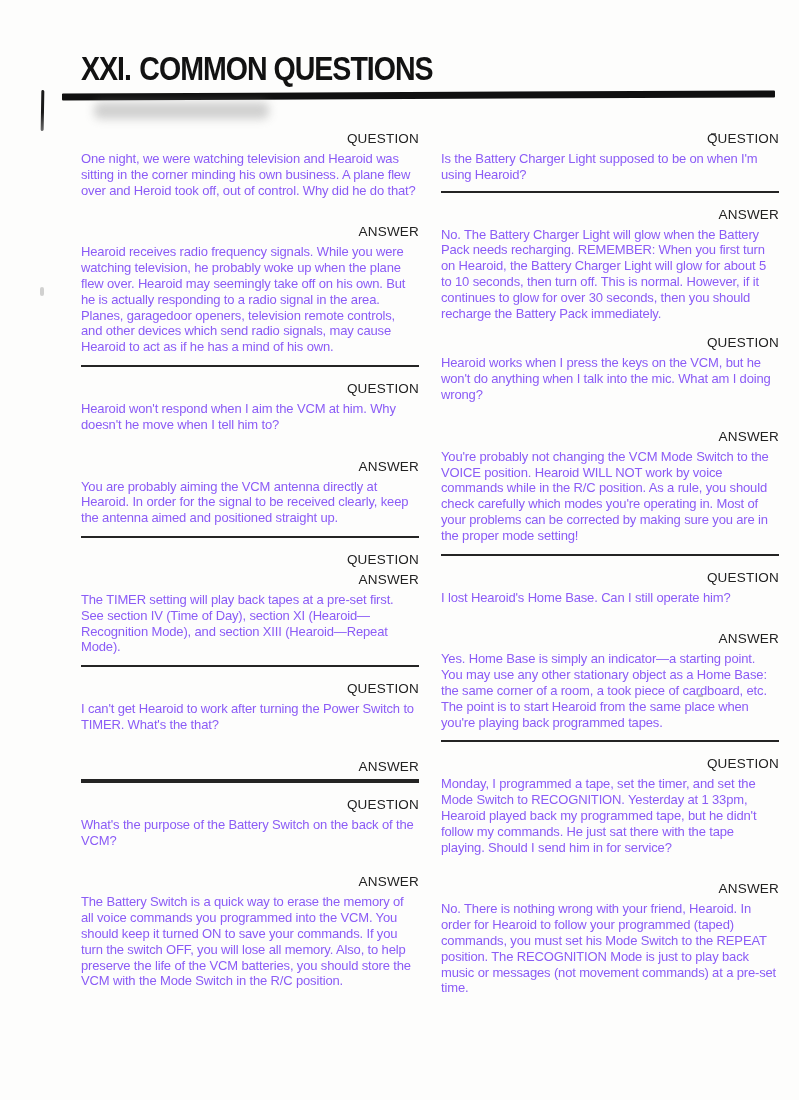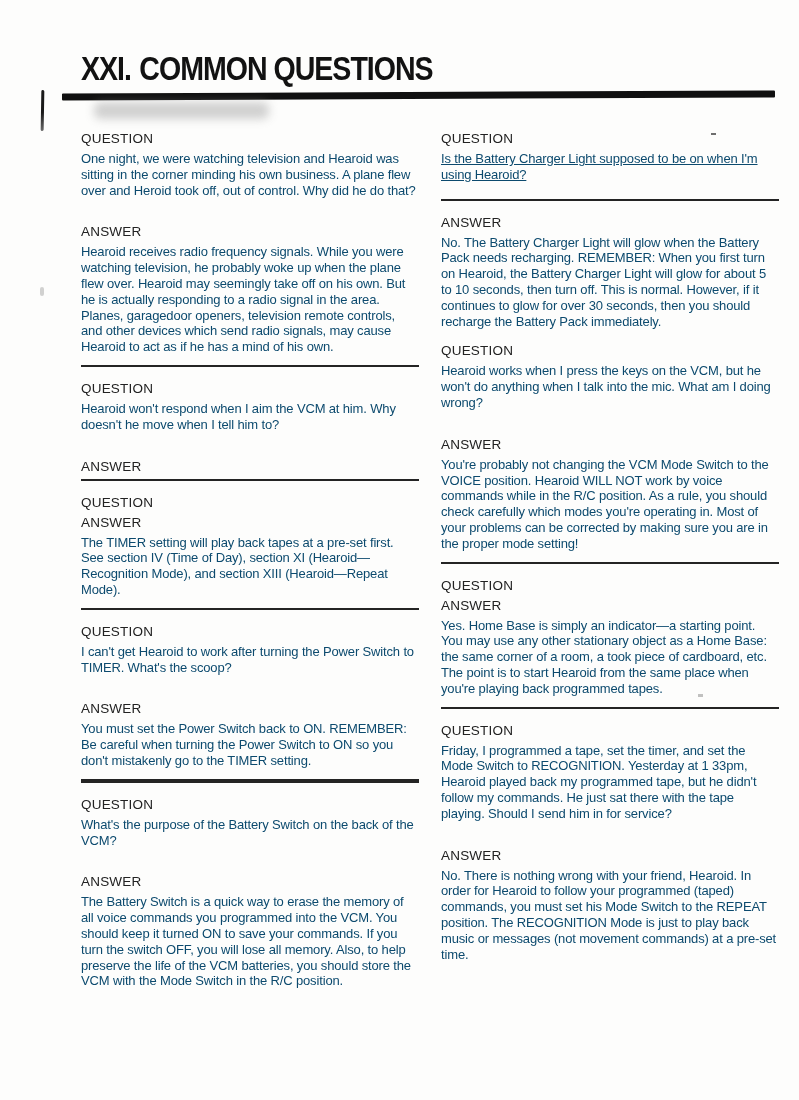--- a/index.html
+++ b/index.html
@@ -100,30 +100,31 @@
   .column { flex: 1 1 0; min-width: 0; }
   
   .qa-section { margin: 0; }
   .qa-section.no-rule-a { margin-bottom: 14px; }
   .heading {
     font-size: 13.5px;
     font-weight: normal;
     letter-spacing: 0.2px;
     color: #222;
     margin: 0 0 5px 0;
+    text-align: right;
   }
   .body-text {
     font-size: 13px;
     line-height: 15.8px;
     letter-spacing: -0.15px;
     margin: 0;
-    color: #0c4a6e;
+    color: #8b5cf6;
   }
   .q-text { margin-bottom: 26px; }
-  .q-text.tight { margin-bottom: 16px; text-decoration: underline; }
+  .q-text.tight { margin-bottom: 8px; }
   .a-text { margin-bottom: 10px; }
   .rule {
     border: none;
     border-top: 2px solid #242424;
     margin: 0 0 14px 0;
   }
   .rule.thick { border-top-width: 4px; }
 </style>
 </head>
 <body>
@@ -149,37 +150,37 @@
     <h3 class="heading">ANSWER</h3>
     <p class="body-text a-text">Hearoid receives radio frequency signals. While you were watching television, he probably woke up when the plane flew over. Hearoid may seemingly take off on his own. But he is actually responding to a radio signal in the area. Planes, garagedoor openers, television remote controls, and other devices which send radio signals, may cause Hearoid to act as if he has a mind of his own.</p>
     <hr class="rule">
   </section>
 
   <section class="qa-section">
     <h3 class="heading">QUESTION</h3>
     <p class="body-text q-text">Hearoid won't respond when I aim the VCM at him. Why doesn't he move when I tell him to?</p>
 
     <h3 class="heading">ANSWER</h3>
+    <p class="body-text a-text">You are probably aiming the VCM antenna directly at Hearoid. In order for the signal to be received clearly, keep the antenna aimed and positioned straight up.</p>
     <hr class="rule">
   </section>
 
   <section class="qa-section">
     <h3 class="heading">QUESTION</h3>
 
     <h3 class="heading">ANSWER</h3>
     <p class="body-text a-text">The TIMER setting will play back tapes at a pre-set first. See section IV (Time of Day), section XI (Hearoid—Recognition Mode), and section XIII (Hearoid—Repeat Mode).</p>
     <hr class="rule">
   </section>
 
   <section class="qa-section">
     <h3 class="heading">QUESTION</h3>
-    <p class="body-text q-text">I can't get Hearoid to work after turning the Power Switch to TIMER. What's the scoop?</p>
-
-    <h3 class="heading">ANSWER</h3>
-    <p class="body-text a-text">You must set the Power Switch back to ON. REMEMBER: Be careful when turning the Power Switch to ON so you don't mistakenly go to the TIMER setting.</p>
+    <p class="body-text q-text">I can't get Hearoid to work after turning the Power Switch to TIMER. What's the that?</p>
+
+    <h3 class="heading">ANSWER</h3>
     <hr class="rule thick">
   </section>
 
   <section class="qa-section no-rule-a">
     <h3 class="heading">QUESTION</h3>
     <p class="body-text q-text">What's the purpose of the Battery Switch on the back of the VCM?</p>
 
     <h3 class="heading">ANSWER</h3>
     <p class="body-text a-text">The Battery Switch is a quick way to erase the memory of all voice commands you programmed into the VCM. You should keep it turned ON to save your commands. If you turn the switch OFF, you will lose all memory. Also, to help preserve the life of the VCM batteries, you should store the VCM with the Mode Switch in the R/C position.</p>
 
@@ -199,29 +200,30 @@
     <h3 class="heading">QUESTION</h3>
     <p class="body-text q-text">Hearoid works when I press the keys on the VCM, but he won't do anything when I talk into the mic. What am I doing wrong?</p>
 
     <h3 class="heading">ANSWER</h3>
     <p class="body-text a-text">You're probably not changing the VCM Mode Switch to the VOICE position. Hearoid WILL NOT work by voice commands while in the R/C position. As a rule, you should check carefully which modes you're operating in. Most of your problems can be corrected by making sure you are in the proper mode setting!</p>
     <hr class="rule">
   </section>
 
   <section class="qa-section">
     <h3 class="heading">QUESTION</h3>
+    <p class="body-text q-text">I lost Hearoid's Home Base. Can I still operate him?</p>
 
     <h3 class="heading">ANSWER</h3>
     <p class="body-text a-text">Yes. Home Base is simply an indicator—a starting point. You may use any other stationary object as a Home Base: the same corner of a room, a took piece of cardboard, etc. The point is to start Hearoid from the same place when you're playing back programmed tapes.</p>
     <hr class="rule">
   </section>
 
   <section class="qa-section no-rule-a">
     <h3 class="heading">QUESTION</h3>
-    <p class="body-text q-text">Friday, I programmed a tape, set the timer, and set the Mode Switch to RECOGNITION. Yesterday at 1 33pm, Hearoid played back my programmed tape, but he didn't follow my commands. He just sat there with the tape playing. Should I send him in for service?</p>
+    <p class="body-text q-text">Monday, I programmed a tape, set the timer, and set the Mode Switch to RECOGNITION. Yesterday at 1 33pm, Hearoid played back my programmed tape, but he didn't follow my commands. He just sat there with the tape playing. Should I send him in for service?</p>
 
     <h3 class="heading">ANSWER</h3>
     <p class="body-text a-text">No. There is nothing wrong with your friend, Hearoid. In order for Hearoid to follow your programmed (taped) commands, you must set his Mode Switch to the REPEAT position. The RECOGNITION Mode is just to play back music or messages (not movement commands) at a pre-set time.</p>
 
   </section>
 </div>
   </div>
 
 </div>
 

